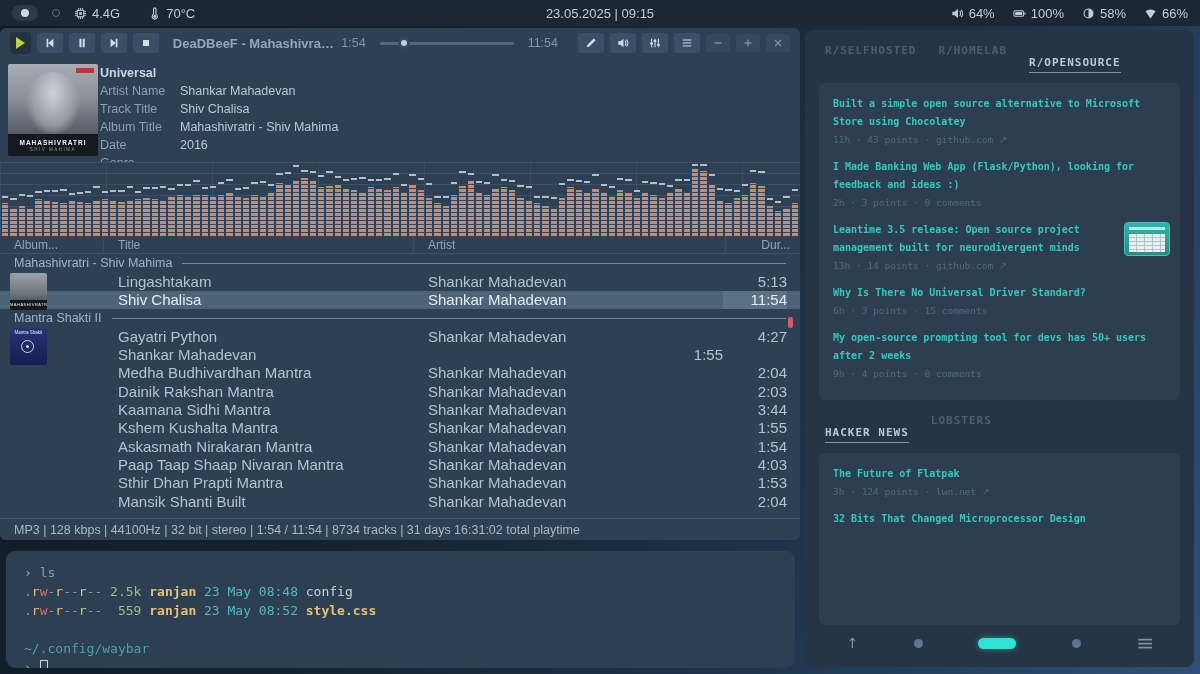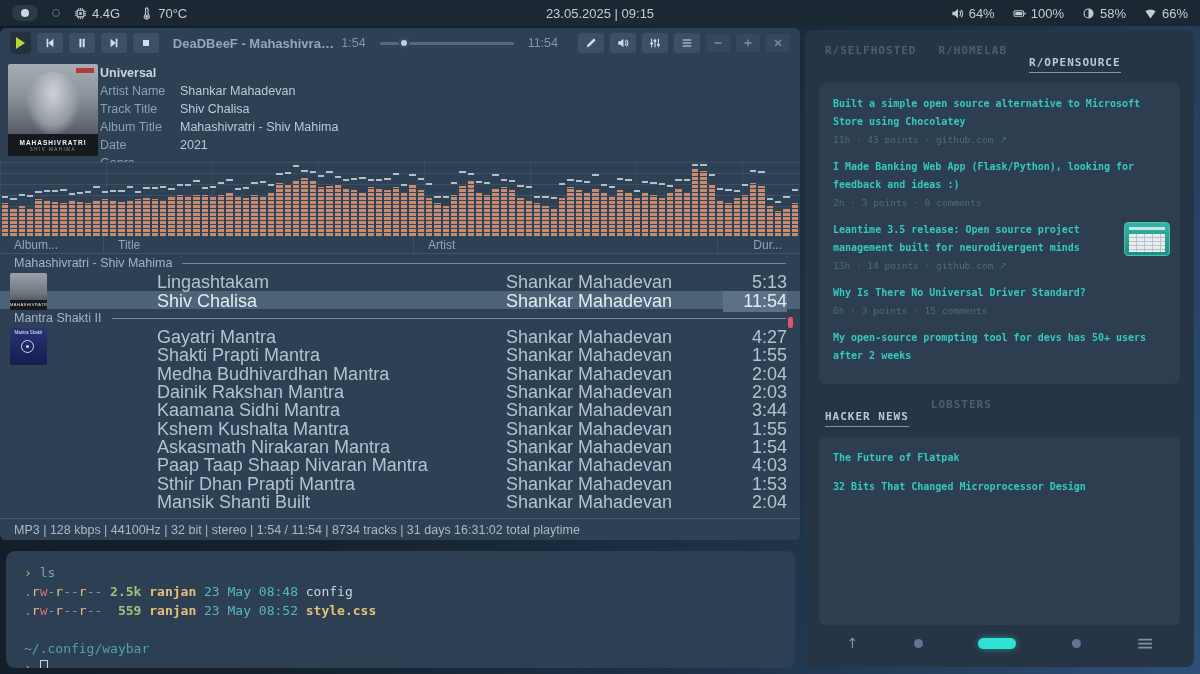--- a/index.html
+++ b/index.html
@@ -64,29 +64,29 @@
       repeating-linear-gradient(to bottom, rgba(154,176,199,.13) 0 1px, transparent 1px 11px),
       repeating-linear-gradient(to right, rgba(154,176,199,.09) 0 1px, transparent 1px 106px);
     display:flex; align-items:flex-end; gap:2px; padding:0 2px; }
   .sp-col { flex:1; position:relative; height:100%; }
   .sp-bar { position:absolute; left:0; right:0; bottom:0;
     background:repeating-linear-gradient(to top, var(--salmon) 0 3px, #33465b 3px 4px); }
   .sp-peak { position:absolute; left:0; right:0; height:2px; background:#ccd4dc; opacity:.85; }
 
   .pl-header { position:absolute; left:0; top:208px; width:800px; height:18px;
     display:grid; grid-template-columns:104px 310px 1fr 64px; align-items:center;
-    font-size:12px; color:#92a5b7; padding-right:18px; border-bottom:1px solid rgba(120,145,168,.25); }
+    font-size:12px; color:#92a5b7; padding-right:10px; border-bottom:1px solid rgba(120,145,168,.25); }
   .pl-header .c { padding-left:14px; border-right:1px solid rgba(120,145,168,.18); height:100%; display:flex; align-items:center; }
   .pl-header .c:last-child { border-right:none; justify-content:flex-end; padding-right:0; }
   .pl-body { position:absolute; left:0; top:226px; width:800px; bottom:22px; overflow:hidden; }
   .pl-group { position:relative; }
   .pl-gh { height:18.3px; display:flex; align-items:center; padding-left:14px; font-size:12.5px; color:#a3b4c3; }
   .pl-gh .ln { flex:1; height:1px; background:#8aa0b4; margin-left:10px; margin-right:14px; opacity:.75; }
   .pl-row { height:18.3px; display:grid; grid-template-columns:104px 310px 1fr 64px; align-items:center;
-    font-size:18px; color:#b4c2cf; padding-right:13px;gap:39px; }
+    font-size:15px; color:#b4c2cf; padding-right:13px; }
   .pl-row .ttl, .pl-row .art-cell { padding-left:14px; white-space:nowrap; overflow:hidden; }
   .pl-row .artst { padding-left:14px; white-space:nowrap; overflow:hidden; }
   .pl-row .dur { text-align:right; }
   .pl-row.sel { background:#4d6378; color:#e2ebf2; }
   .pl-row.sel .dur { background:#5b7186; height:100%; display:flex; align-items:center; justify-content:flex-end; }
   .gthumb { position:absolute; left:10px; width:37px; height:37px; border-radius:2px; overflow:hidden; z-index:2; }
   .gthumb.shiva { background:linear-gradient(180deg,#9aa1a8 0%,#6f767e 55%,#2c3138 100%); }
   .gthumb.shiva .b { position:absolute; left:0; right:0; bottom:0; height:10px; background:#15181d; }
   .gthumb.shiva .b span { display:block; text-align:center; font-size:4px; letter-spacing:.5px; color:#eee; line-height:10px; white-space:nowrap; }
   .gthumb.om { background:linear-gradient(180deg,#2a3377 0%,#161d4e 100%); }
@@ -95,21 +95,21 @@
   .gthumb.om .ring::after { content:""; position:absolute; left:4px; top:4px; width:3px; height:3px; background:#cdd6ff; border-radius:50%; }
   .pl-scrollthumb { position:absolute; right:7px; width:5px; height:11px; border-radius:2px; background:var(--red); top:63px; z-index:3; }
   .statusbar { position:absolute; left:0; bottom:0; width:800px; height:22px; border-top:1px solid #43556a;
     display:flex; align-items:center; padding-left:14px; font-size:12.5px; color:#a9b8c5; background:#2e4154; }
 
   
   #terminal { position:absolute; left:6px; top:551px; width:789px; height:117px; background:#2d3f52;
     border-radius:9px; padding:12px 18px; font-family:"DejaVu Sans Mono", monospace; font-size:13px;
     line-height:19px; color:#c9d4de; overflow:hidden; }
   #terminal .tl { white-space:pre; min-height:19px; }
-  .tc-green { color:var(--tgreen); } .tc-greenb { color:var(--tgreen); font-weight:bold; }
+  .tc-green { color:var(--tgreen); } .tc-greenb { color:var(--tgreen); font-weight:normal; }
   .tc-yellow { color:var(--tyellow); } .tc-yellowb { color:var(--tyellow); font-weight:bold; }
   .tc-red { color:var(--tred); } .tc-cyan { color:var(--tcyan); }
   .tc-dim { color:#8296a8; } .tc-fg { color:#c9d4de; }
   .tc-cmd { color:#6fa8b8; } .tc-path { color:#4da3ad; }
   .tc-cursor { display:inline-block; width:8px; height:14px; border:1px solid #c9d4de; vertical-align:-2px; }
 
   
   #newspanel { position:absolute; left:805px; top:30px; width:389px; height:637px; background:#263545;
     border-radius:8px; font-family:"DejaVu Sans Mono", monospace; display:flex; flex-direction:column;
     padding:14px 12px 42px 12px; overflow:hidden; }
@@ -141,21 +141,21 @@
 <body>
 
 <div>
 
   <header id="topbar">
     <div class="tb-left">
       <span class="ws-pill">
           <span class="ws-dot"></span>
         </span>
       <span class="ws-ring"></span>
-      <span id="tb-mods-left" style="display: flex; gap: 20px; align-items: center;">
+      <span id="tb-mods-left" style="display: flex; gap: 28px; align-items: center;">
           <span class="tb-mod">
             <svg viewBox="0 0 14 14" width="13" height="13">
               <rect x="3.5" y="3.5" width="7" height="7" fill="none" stroke="currentColor" stroke-width="1.2"></rect>
               <rect x="5.6" y="5.6" width="2.8" height="2.8"></rect>
               <path d="M5 1v2M7 1v2M9 1v2M5 11v2M7 11v2M9 11v2M1 5h2M1 7h2M1 9h2M11 5h2M11 7h2M11 9h2" stroke="currentColor" stroke-width="1" fill="none"></path>
             </svg>
             <span>4.4G</span>
           </span>
           <span class="tb-mod">
             <svg viewBox="0 0 14 14" width="13" height="13">
@@ -296,21 +296,21 @@
           <div class="meta-row">
             <span class="meta-label">Track Title</span>
             <span class="meta-value">Shiv Chalisa</span>
           </div>
           <div class="meta-row">
             <span class="meta-label">Album Title</span>
             <span class="meta-value">Mahashivratri - Shiv Mahima</span>
           </div>
           <div class="meta-row">
             <span class="meta-label">Date</span>
-            <span class="meta-value">2021</span>
+            <span class="meta-value">2016</span>
           </div>
           <div class="meta-row">
             <span class="meta-label">Genre</span>
             <span class="meta-value"></span>
           </div>
         </div>
     </div>
 
     <div class="spectrum" id="spectrum">
         <span class="sp-col">
@@ -731,27 +731,26 @@
             </div>
           </div>
         </div>
         <div class="pl-group">
           <div class="pl-gh">
             <span>Mantra Shakti II</span>
             <span class="ln"></span>
           </div>
           <div class="pl-row">
             <span class="art-cell"></span>
-            <span class="ttl">Gayatri Mantra</span>
+            <span class="ttl">Gayatri Python</span>
             <span class="artst">Shankar Mahadevan</span>
             <span class="dur">4:27</span>
           </div>
           <div class="pl-row">
             <span class="art-cell"></span>
-            <span class="ttl">Shakti Prapti Mantra</span>
             <span class="artst">Shankar Mahadevan</span>
             <span class="dur">1:55</span>
           </div>
           <div class="pl-row">
             <span class="art-cell"></span>
             <span class="ttl">Medha Budhivardhan Mantra</span>
             <span class="artst">Shankar Mahadevan</span>
             <span class="dur">2:04</span>
           </div>
           <div class="pl-row">
@@ -840,29 +839,31 @@
               <div class="bar"></div>
               <div class="sheet"></div>
             </div>
           </div>
           <div class="n-item">
             <div class="n-title">Why Is There No Universal Driver Standard?</div>
             <div class="n-meta"><span>6h</span> · <span>3 points</span> · <span>15 comments</span></div>
           </div>
           <div class="n-item">
             <div class="n-title">My open-source prompting tool for devs has 50+ users after 2 weeks</div>
+            <div class="n-meta"><span>9h</span> · <span>4 points</span> · <span>0 comments</span></div>
           </div>
         </div>
         <div class="tabs">
           <span class="tab active">HACKER NEWS</span>
           <span class="tab">LOBSTERS</span>
         </div>
         <div class="card clip">
           <div class="n-item">
             <div class="n-title">The Future of Flatpak</div>
+            <div class="n-meta"><span>3h</span> · <span>124 points</span> · <span>lwn.net <span class="ext">↗</span></span></div>
           </div>
           <div class="n-item">
             <div class="n-title">32 Bits That Changed Microprocessor Design</div>
           </div>
         </div>
       </div>
     <div class="nav-footer" id="news-footer">
         <span class="nf-up">↑</span>
         <span class="nf-dot"></span>
         <span class="nf-pill"></span>

